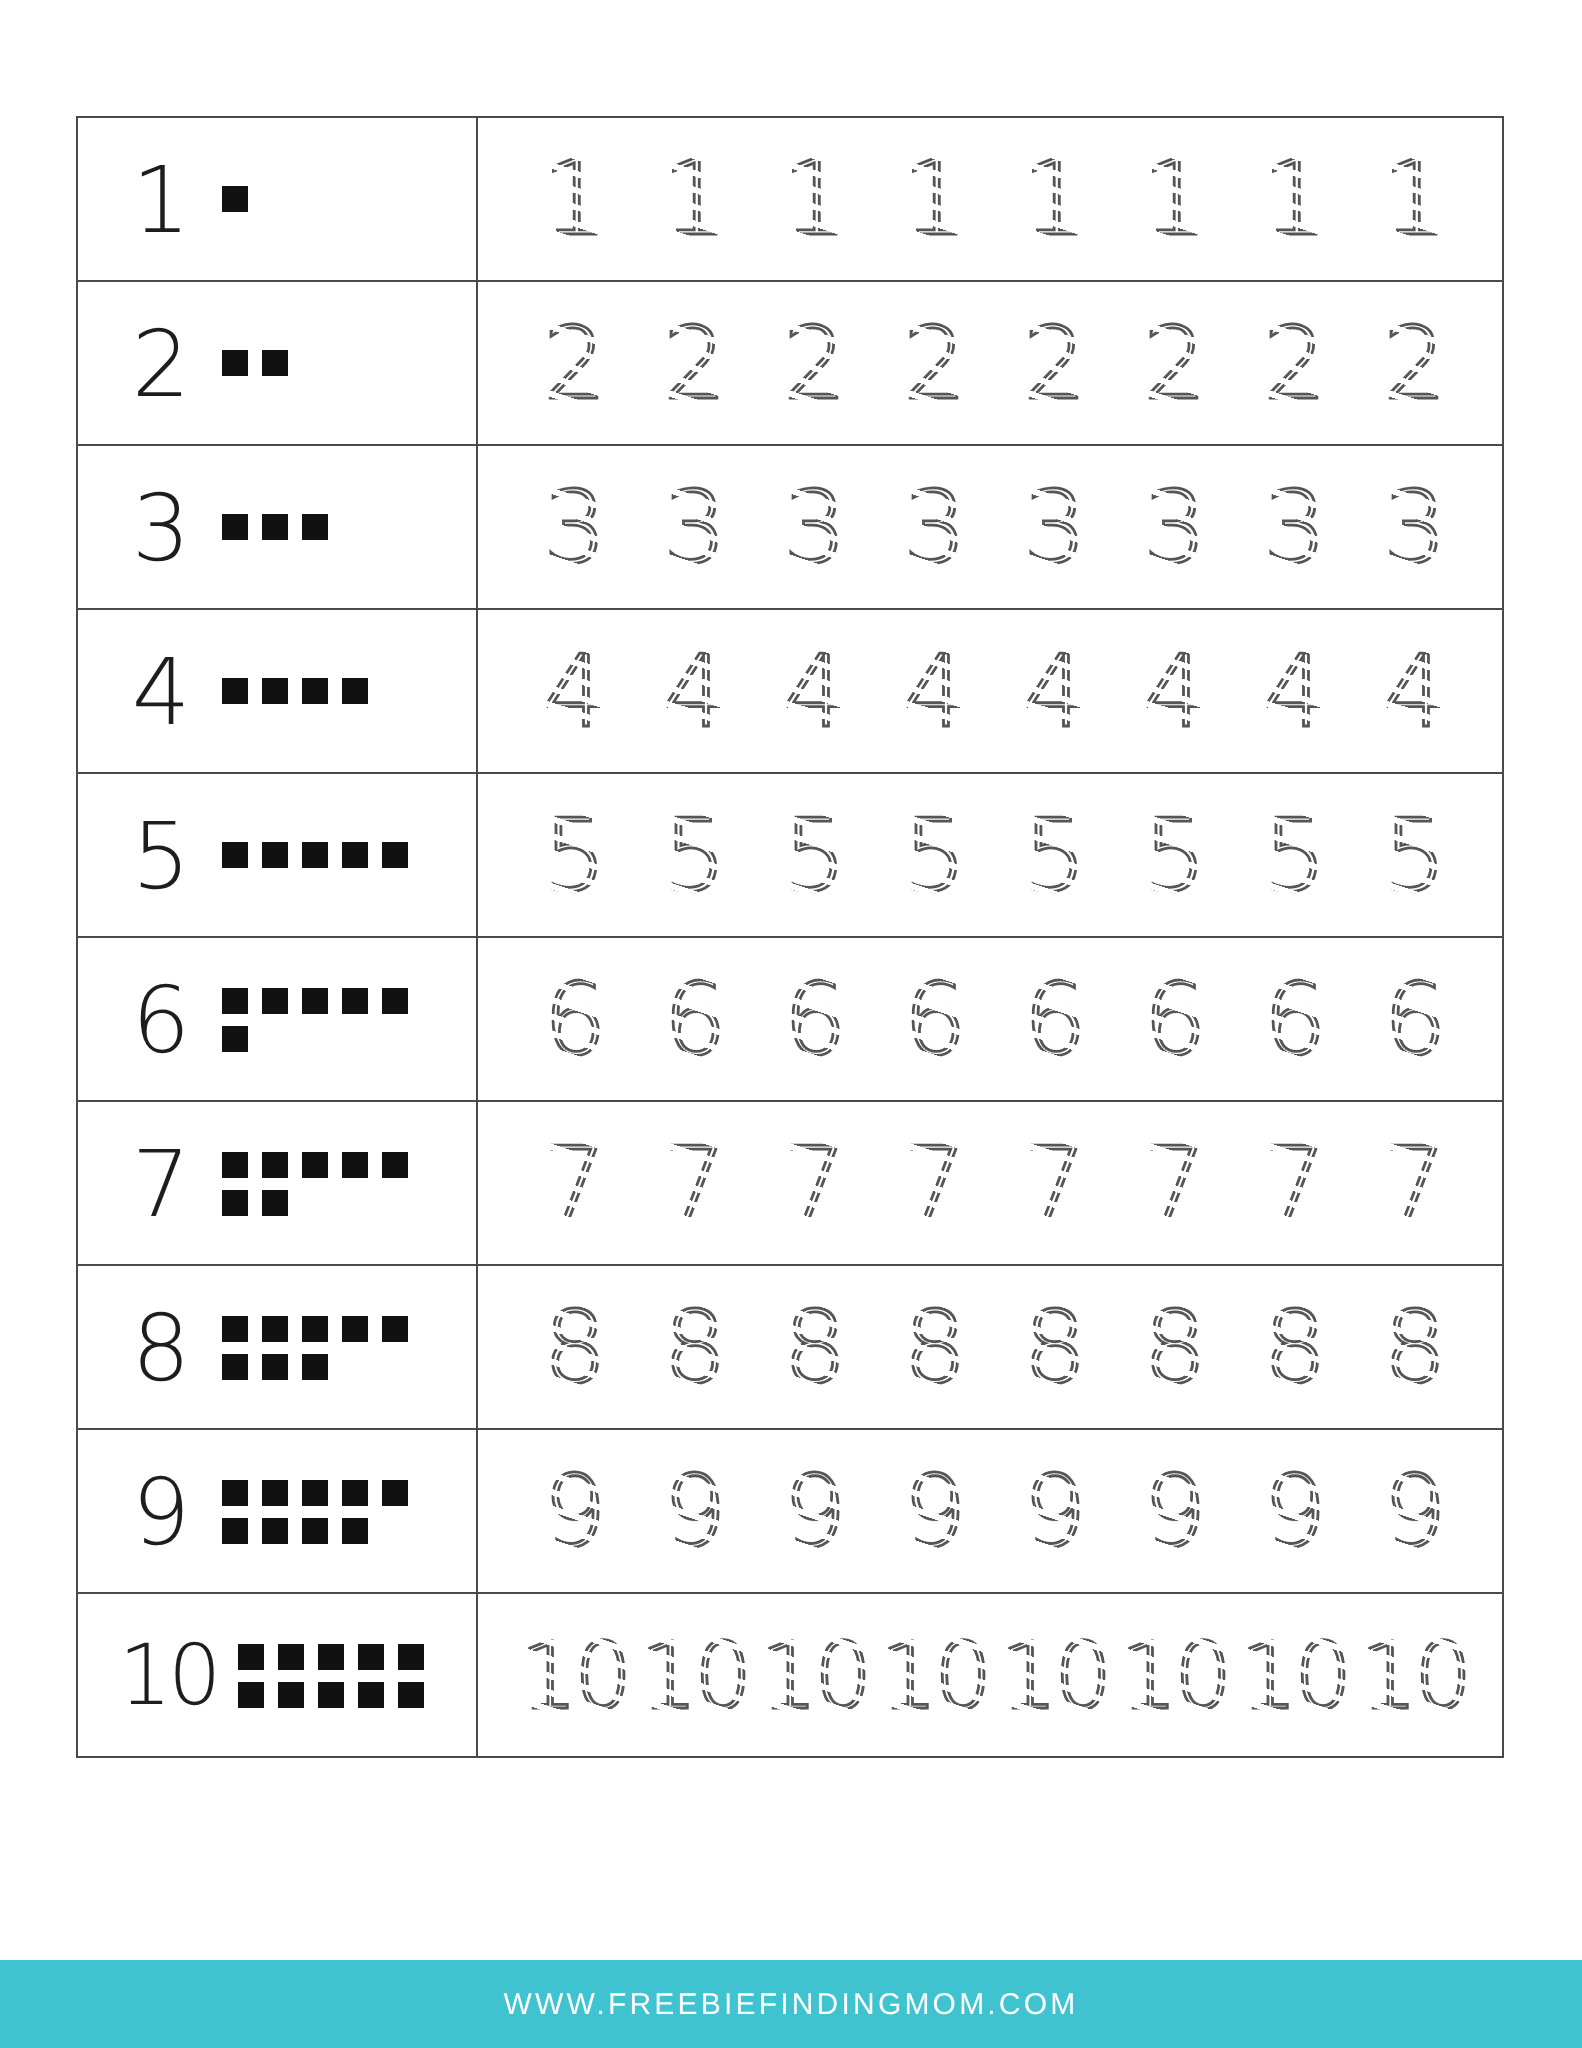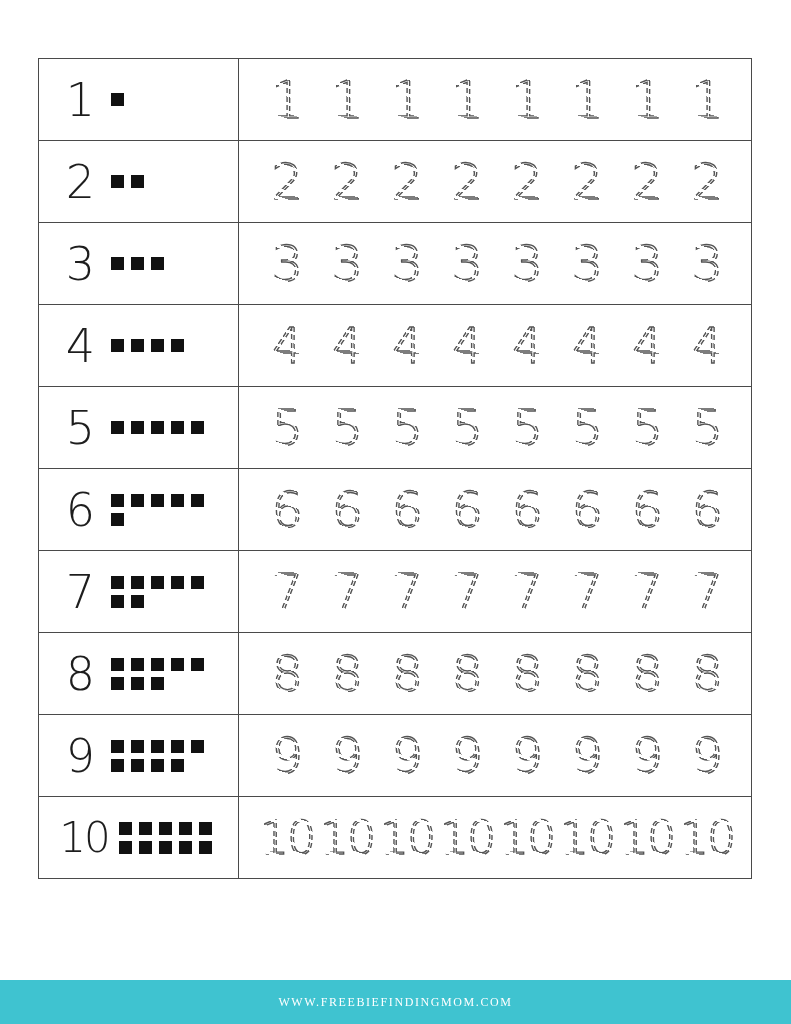--- a/index.html
+++ b/index.html
@@ -139,23 +139,23 @@
     bottom: 0;
     width: 791px;
     height: 44px;
     background: #3fc3d0;
     display: flex;
     align-items: center;
     justify-content: center;
   }
   #footer-text {
     color: #ffffff;
-    font-size: 12px;
+    font-size: 15px;
     letter-spacing: 1.6px;
-    font-family: Liberation Serif, serif;
+    font-family: Liberation Sans, sans-serif;
   }
 </style>
 </head>
 <body>
 
 <div id="page">
 
   <div id="worksheet">
       <div class="row row-1">
         <div class="prompt-cell">

